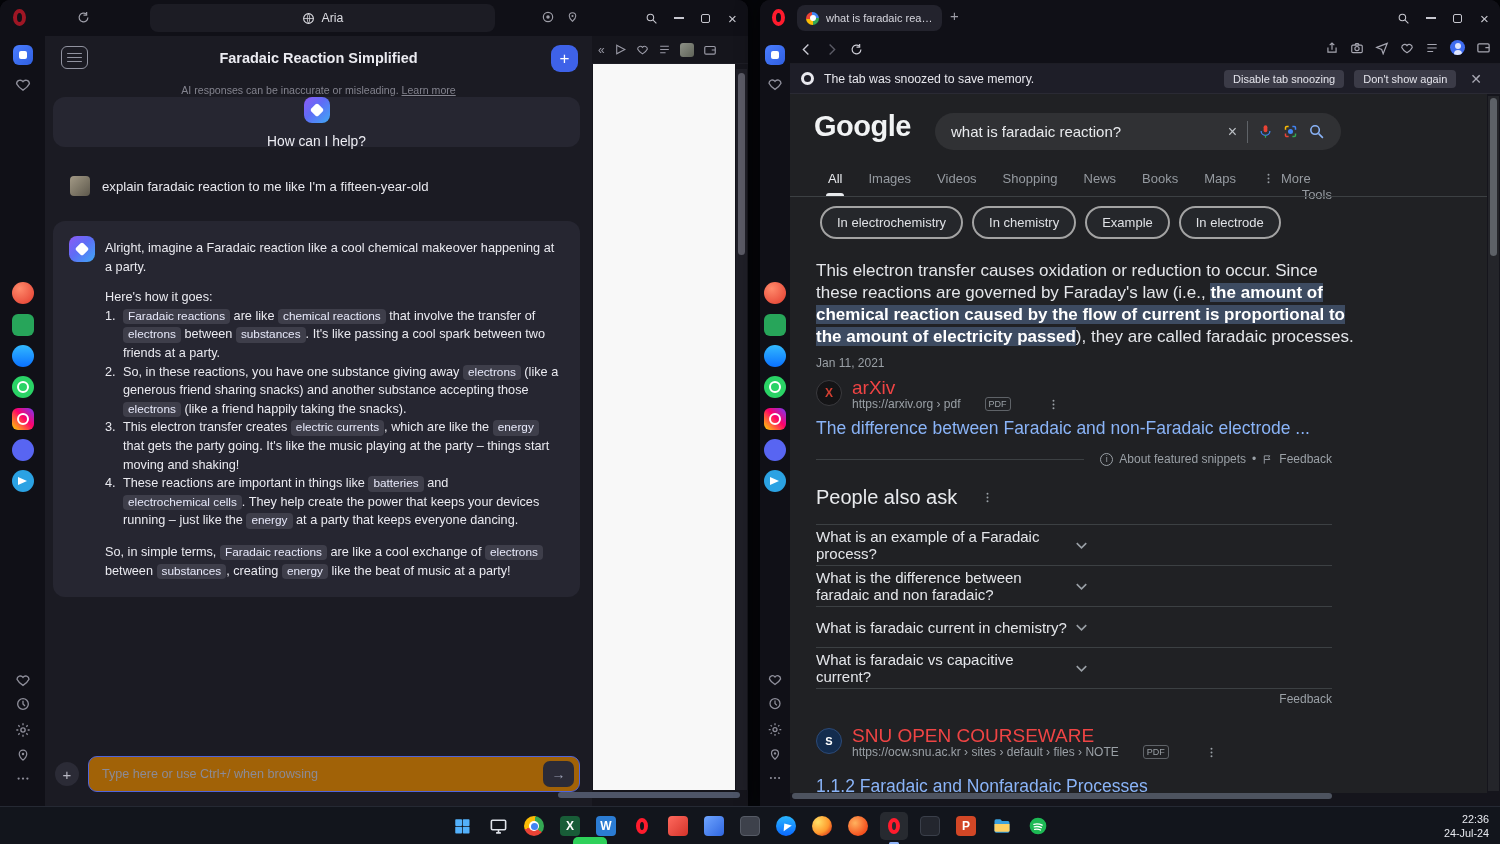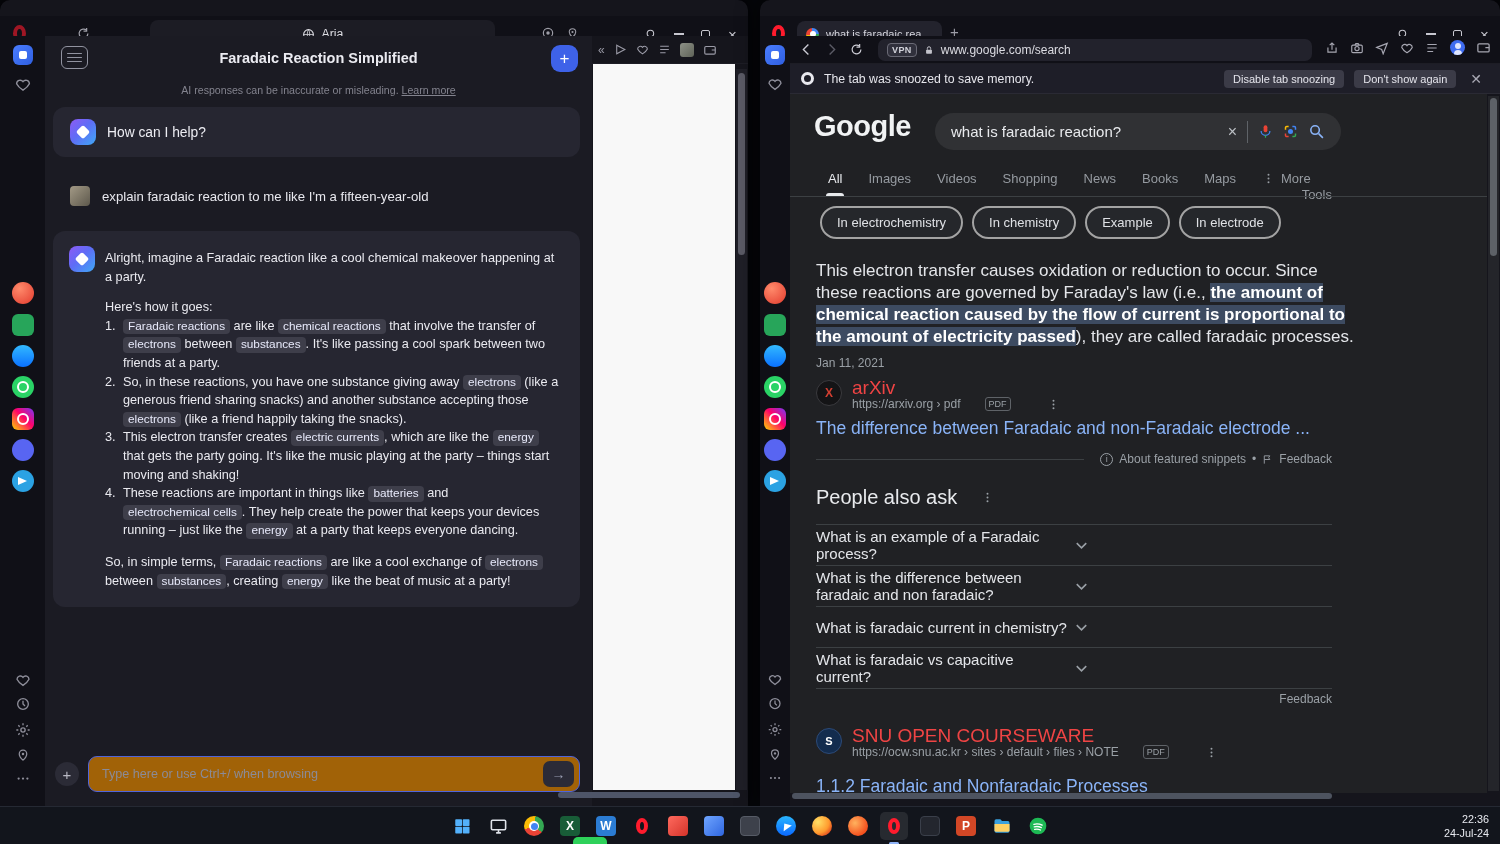--- a/index.html
+++ b/index.html
@@ -4,21 +4,21 @@
 <style>
 *{box-sizing:border-box;margin:0;padding:0;}
 html,body{width:1500px;height:844px;overflow:hidden;background:#05060a;font-family:"Liberation Sans",sans-serif;}
 #desktop{position:relative;width:1500px;height:844px;}
 svg{display:block;}
 
 
 .window{position:absolute;top:0;height:806px;background:#15151c;border-radius:10px 10px 0 0;overflow:hidden;box-shadow:0 0 22px rgba(0,0,0,.6);}
 #win-left{left:0;width:748px;}
 #win-right{left:760px;width:740px;}
-.titlebar{position:absolute;top:16px;left:0;right:0;height:36px;background:#101017;}
+.titlebar{position:absolute;top:0;left:0;right:0;height:36px;background:#101017;}
 .winctl{position:absolute;right:2px;top:0;height:36px;display:flex;align-items:center;}
 .winctl>span{width:27px;height:36px;display:flex;align-items:center;justify-content:center;color:#c7c7cf;}
 .ctl-min i{display:block;width:10px;height:2px;background:currentColor;}
 .ctl-max i{display:block;width:9px;height:9px;border:1.5px solid currentColor;border-radius:2px;}
 .ctl-close{font-size:15px;}
 .opera-ring{width:13px;height:17px;border:4px solid #ff1b2d;border-radius:50%;}
 .opera-ring.dim{opacity:.6;}
 
 
 .lt-menu{position:absolute;left:13px;top:9px;}
@@ -47,21 +47,21 @@
 
 
 .aria-panel{position:absolute;left:45px;top:36px;width:547px;bottom:0;background:#1b1b23;}
 .p-head{position:relative;height:44px;}
 .menu-btn{position:absolute;left:16px;top:10px;width:27px;height:23px;border:1.6px solid #9193a0;border-radius:6px;color:#9193a0;display:flex;flex-direction:column;justify-content:center;gap:2.5px;padding:0 5px;}
 .menu-btn i{display:block;height:1.6px;background:currentColor;border-radius:1px;}
 .p-title{line-height:44px;text-align:center;font-size:14.5px;font-weight:600;color:#ebebf1;}
 .new-chat{position:absolute;right:14px;top:9px;width:27px;height:27px;border-radius:9px;background:#3e62e8;color:#fff;font-size:17px;display:flex;align-items:center;justify-content:center;}
 .disclaimer{margin-top:4px;text-align:center;font-size:10.6px;color:#83838e;}
 .disclaimer .lm{text-decoration:underline;}
-.greet-card{margin:11px 12px 0 8px;height:50px;background:#262631;border-radius:12px;display:flex;align-items:center;gap:11px;padding:0 17px;color:#ededf3;font-size:13.8px;}
+.greet-card{margin:1px 12px 0 8px;height:50px;background:#262631;border-radius:12px;display:flex;align-items:center;gap:11px;padding:0 17px;color:#ededf3;font-size:13.8px;flex-direction:column;}
 .aria-logo{width:26px;height:26px;border-radius:8px;background:linear-gradient(135deg,#8d5bf5 0%,#5f6cf6 45%,#3fa9f5 100%);position:relative;flex:none;}
 .aria-logo::after{content:"";position:absolute;left:8px;top:8px;width:10px;height:10px;background:#fff;border-radius:2px;transform:rotate(45deg);}
 .user-row{margin:29px 0 0 25px;display:flex;align-items:center;gap:12px;font-size:13.2px;color:#e8e8ee;}
 .user-avatar{width:20px;height:20px;border-radius:4px;background:linear-gradient(135deg,#a39a86,#5d584c);flex:none;}
 .reply-card{margin:25px 12px 0 8px;background:#262631;border-radius:12px;padding:15px 17px 17px 16px;display:flex;gap:10px;}
 .reply-body{flex:1;font-size:12.7px;line-height:18.6px;color:#eaeaf0;}
 .reply-body .intro{margin:3px 0 12px;}
 .li{display:flex;}
 .li .num{width:18px;flex:none;}
 .li .lt{flex:1;}
@@ -421,30 +421,20 @@
           <svg width="15" height="15" viewBox="0 0 24 24">
             <path d="M9 4l8 8-8 8" fill="none" stroke="currentColor" stroke-width="2.2"></path>
           </svg>
         </span>
       <span class="nav rld">
           <svg width="15" height="15" viewBox="0 0 24 24">
             <path d="M19 12a7 7 0 1 1-2.05-4.95" fill="none" stroke="currentColor" stroke-width="2"></path>
             <path d="M17 3v5h-5" fill="none" stroke="currentColor" stroke-width="2"></path>
           </svg>
         </span>
-      <div class="url-pill">
-        <span class="vpn">VPN</span>
-        <span>
-            <svg width="10" height="11" viewBox="0 0 24 24">
-              <rect x="5" y="10" width="14" height="10" rx="2" fill="#c3c3cb"></rect>
-              <path d="M8 10V7a4 4 0 0 1 8 0v3" fill="none" stroke="#c3c3cb" stroke-width="2.4"></path>
-            </svg>
-          </span>
-        <span class="url">www.google.com/search</span>
-      </div>
       <div class="ab-icons">
         <span>
             <svg width="14" height="14" viewBox="0 0 24 24">
               <path d="M12 15V4M8 7l4-3.5L16 7" fill="none" stroke="currentColor" stroke-width="2"></path>
               <path d="M5 11v8h14v-8" fill="none" stroke="currentColor" stroke-width="2"></path>
             </svg>
           </span>
         <span>
             <svg width="14" height="14" viewBox="0 0 24 24">
               <rect x="3" y="7" width="18" height="13" rx="2" fill="none" stroke="currentColor" stroke-width="2"></rect>

